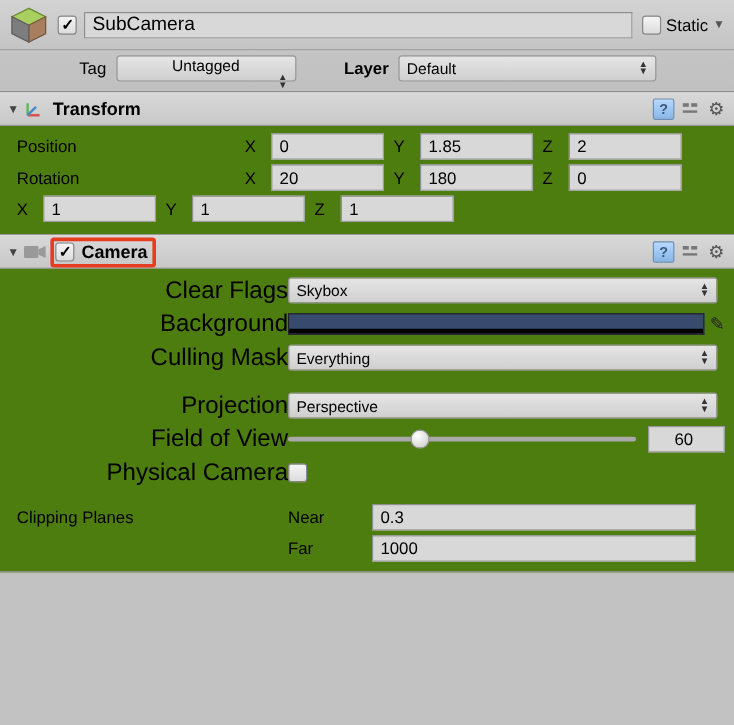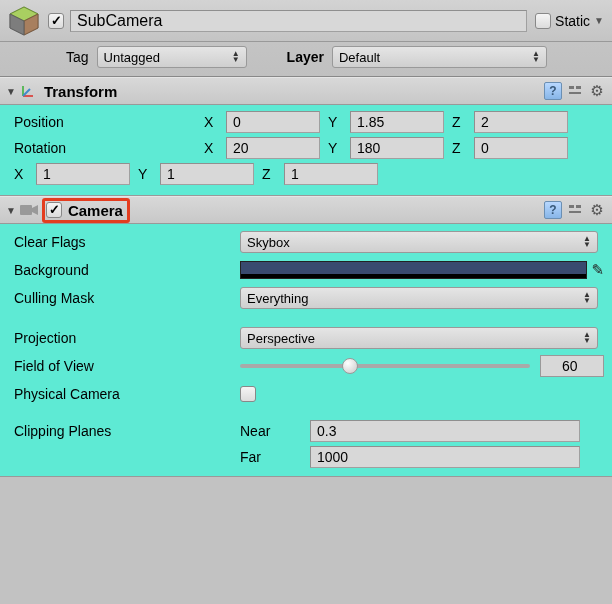--- a/index.html
+++ b/index.html
@@ -64,21 +64,21 @@
     border: 1px solid #999;
     border-radius: 3px;
     height: 22px;
     display: flex; align-items: center;
     padding: 0 6px;
     cursor: pointer;
     font-size: 13px;
     position: relative;
   }
   .dropdown .arrow { margin-left: auto; font-size: 8px; line-height:6px; color:#333; text-align:center;}
-  .dd-tag { width: 150px; }
+  .dd-tag { width: 150px; flex-direction: column; }
   .dd-layer { width: 215px; }
   .layer-lbl { margin-left: 32px; font-weight: bold; }
 
   .section-hdr {
     display: flex; align-items: center;
     background: linear-gradient(#d8d8d8,#c8c8c8);
     border-bottom: 1px solid #999;
     border-top: 1px solid #e5e5e5;
     padding: 2px 6px;
     height: 28px;
@@ -88,30 +88,30 @@
   .sec-actions { margin-left: auto; display:flex; gap:4px; align-items:center; }
   .help-box {
     width: 18px; height: 18px; background: linear-gradient(#b8d8ff,#88b6e8);
     border:1px solid #6b8fb3; border-radius:2px;
     display:flex; align-items:center; justify-content:center;
     color:#38597a; font-weight:bold; font-size:12px; cursor:pointer;
   }
   .mini-icn { width:18px; height:18px; display:flex; align-items:center; justify-content:center; font-size:12px; cursor:pointer; color:#555;}
   .gear { font-size:15px;}
   .section-body {
-    background: #5eead4;
+    background: #4d7c0f;
     padding: 4px 8px 8px 14px;
     border-bottom:1px solid #999;
   }
   .xyz-row { display:flex; align-items:center; height:26px;}
   .prop-label { width: 190px; font-size:14px; }
   .xyz-lbl { width:22px; text-align:left; font-size:14px; }
   .xyz-input { width: 94px; margin-right: 8px; font-size:14px;}
   .prop-row { display:flex; align-items:center; height:28px; }
-  .prop-lbl2 { width: 226px; font-size:14px; }
+  .prop-lbl2 { width: 226px; font-size:20px;text-align:right; }
   .wide-dd { flex:1; margin-right: 6px; }
   .color-swatch {
     flex:1; height:18px;
     background: #394a6f;
     border:1px solid #222;
     box-shadow: inset 0 -4px 0 #000;
     margin-right:4px; cursor:pointer;
   }
   .eyedrop { font-size:15px; cursor:pointer; color:#222;}
   .slider-wrap { flex:1; display:flex; align-items:center; gap:10px; }

